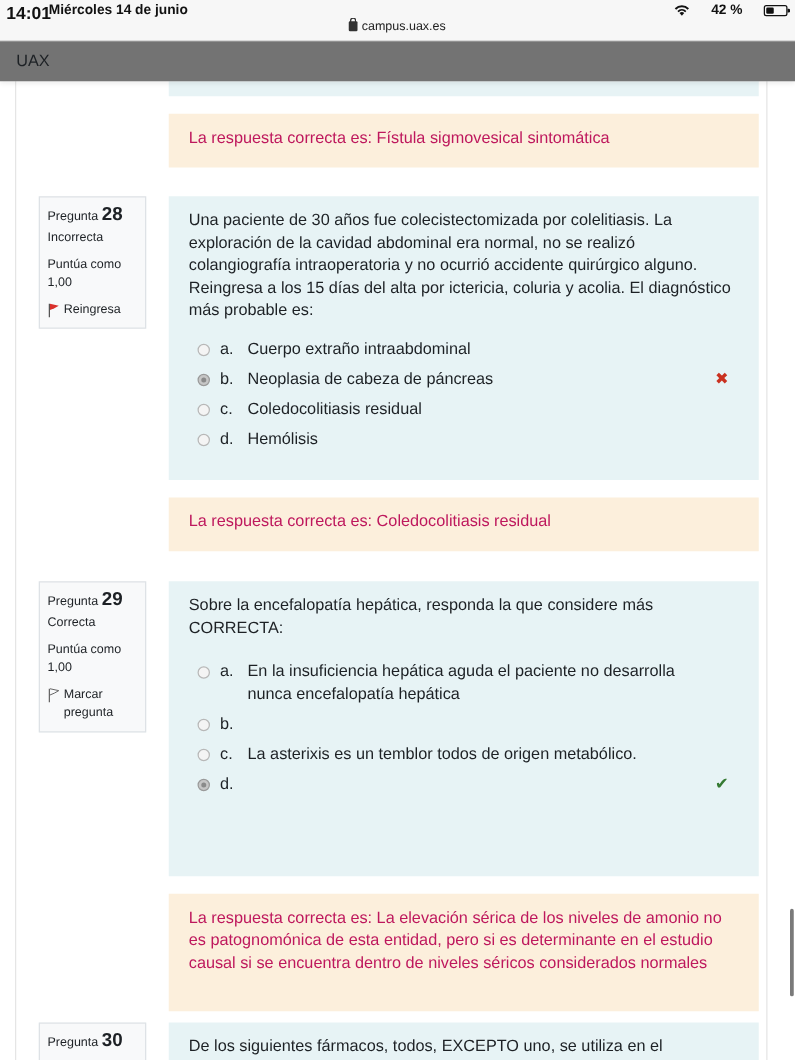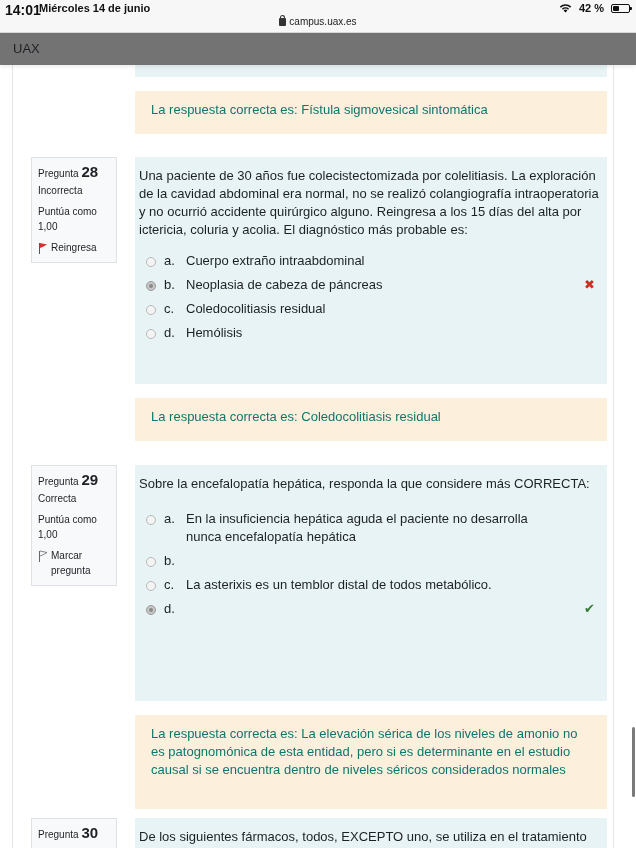--- a/index.html
+++ b/index.html
@@ -2,21 +2,21 @@
 <html><head>
 <meta charset="utf-8">
 <style>
   * { box-sizing: border-box; margin: 0; padding: 0; }
   html, body { width: 636px; height: 848px; overflow: hidden; background: #fff; }
   body { font-family: "Liberation Sans", "DejaVu Sans", sans-serif; color: #1d2125; position: relative; }
 
   .statusbar { position: absolute; top: 0; left: 0; width: 636px; height: 33px; background: #f7f7f7; border-bottom: 1px solid #d9d9d9; }
   .sb-time { position: absolute; left: 5px; top: 2px; font-size: 14px; font-weight: bold; color: #111; }
   .sb-date { position: absolute; left: 39px; top: 2px; font-size: 11px; font-weight: bold; color: #111; }
-  .sb-right { position: absolute; right: 6px; top: 2px; font-size: 11px; color: #111; display: flex; align-items: center; gap: 7px; font-weight: bold; }
+  .sb-right { position: absolute; right: 6px; top: 2px; font-size: 11px; color: #111; display: flex; align-items: center; gap: 17px; font-weight: bold; }
   .battery { width: 19px; height: 9px; border: 1px solid #111; border-radius: 2px; position: relative; display: inline-block; }
   .battery::before { content: ""; position: absolute; left: 1px; top: 1px; width: 6px; height: 5px; background: #111; border-radius: 1px; }
   .battery::after { content: ""; position: absolute; right: -3px; top: 2px; width: 2px; height: 3px; background: #111; border-radius: 0 1px 1px 0; }
   .wifi { width: 13px; height: 10px; display: inline-block; }
   .sb-url { position: absolute; top: 16px; left: 0; width: 636px; text-align: center; font-size: 10px; color: #222; }
   .lock { display: inline-block; width: 7px; height: 8px; background: #333; border-radius: 1px; margin-right: 3px; vertical-align: -1px; position: relative; }
   .lock::before { content: ""; position: absolute; left: 1px; top: -3px; width: 3px; height: 3px; border: 1px solid #333; border-bottom: none; border-radius: 3px 3px 0 0; }
 
   .navbar { position: absolute; top: 33px; left: 0; width: 636px; height: 32px; background: #737373; box-shadow: 0 2px 4px rgba(0,0,0,0.08); z-index: 2; }
   .brand { position: absolute; left: 13px; top: 8px; font-size: 13px; color: #1d2125; }
@@ -26,34 +26,34 @@
   .scroll-track { position: absolute; right: 1px; top: 727px; width: 3px; height: 70px; background: #7a7a7a; border-radius: 2px; }
 
   .info { position: absolute; width: 86px; background: #f8f9fa; border: 1px solid #dee2e6; padding: 6px 6px 7px 6px; font-size: 10px; color: #1d2125; line-height: 15px; }
   .info .qlabel { font-size: 10px; }
   .info .qno { font-size: 15px; font-weight: bold; }
   .info .state { margin-top: 2px; }
   .info .grade { margin-top: 6px; }
   .info .flag { margin-top: 6px; display: flex; align-items: flex-start; }
   .flag-icon { display: inline-block; width: 10px; height: 12px; margin-right: 3px; margin-top: 2px; flex: none; }
 
-  .formulation { position: absolute; left: 134px; width: 472px; background: #e7f3f5; padding: 10px 4px; font-size: 13px; line-height: 18px; color: #1d2125; }
+  .formulation { position: absolute; left: 134px; width: 472px; background: #e7f3f5; padding: 10px 16px; font-size: 13px; line-height: 18px; color: #1d2125; }
   .qtext { margin-bottom: 0; }
   .answers { margin-top: 10px; }
   .ans { display: flex; align-items: flex-start; position: relative; padding: 3px 0; }
   .radio { flex: none; width: 10px; height: 10px; border-radius: 50%; border: 1px solid #b8b8b8; background: #f4f4f4; margin: 5px 8px 0 7px; position: relative; }
   .radio.checked::after { content: ""; position: absolute; left: 2px; top: 2px; width: 4px; height: 4px; border-radius: 50%; background: #8a8a8a; }
   .radio.checked { border-color: #9a9a9a; background: #c6c6c6; }
   .letter { flex: none; width: 22px; }
   .atext { flex: 1; padding-right: 40px; }
   .mark { position: absolute; right: 8px; top: 3px; font-size: 13px; font-weight: bold; }
   .mark.wrong { color: #ca3120; }
   .mark.right { color: #357a32; }
 
-  .feedback { position: absolute; left: 134px; width: 472px; background: #fcefdc; padding: 10px 16px; font-size: 13px; line-height: 18px; color: #0f766e; }
+  .feedback { position: absolute; left: 134px; width: 472px; background: #fcefdc; padding: 10px 16px; font-size: 13px; line-height: 18px; color: #be185d; }
 </style>
 </head>
 <body>
 
 <div class="statusbar">
   <span class="sb-time">14:01</span>
   <span class="sb-date">Miércoles 14 de junio</span>
   <span class="sb-right">
     <svg class="wifi" viewBox="0 0 13 10">
       <path d="M6.5 9.5 L4.6 7.4 A2.8 2.8 0 0 1 8.4 7.4 Z" fill="#111"></path>
@@ -144,21 +144,21 @@
         <span class="letter">a.</span>
         <span class="atext">En la insuficiencia hepática aguda el paciente no desarrolla nunca encefalopatía hepática</span>
       </div>
       <div class="ans">
         <span class="radio"></span>
         <span class="letter">b.</span>
       </div>
       <div class="ans">
         <span class="radio"></span>
         <span class="letter">c.</span>
-        <span class="atext">La asterixis es un temblor distal de todos metabólico.</span>
+        <span class="atext">La asterixis es un temblor todos de origen metabólico.</span>
       </div>
       <div class="ans">
         <span class="radio checked"></span>
         <span class="letter">d.</span>
         <span class="mark right">✔</span>
       </div>
     </div>
   </div>
 
   <div class="feedback" style="top:650px; left:122px; height:94px;">

